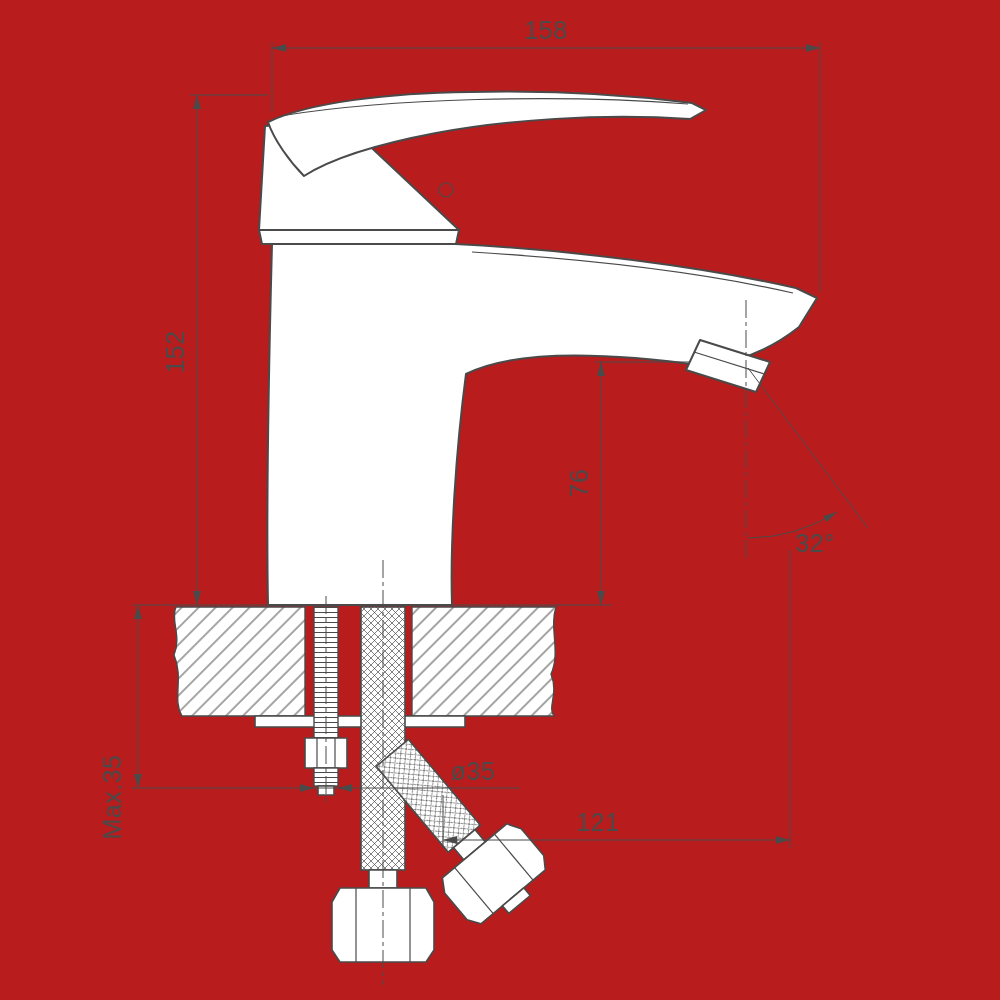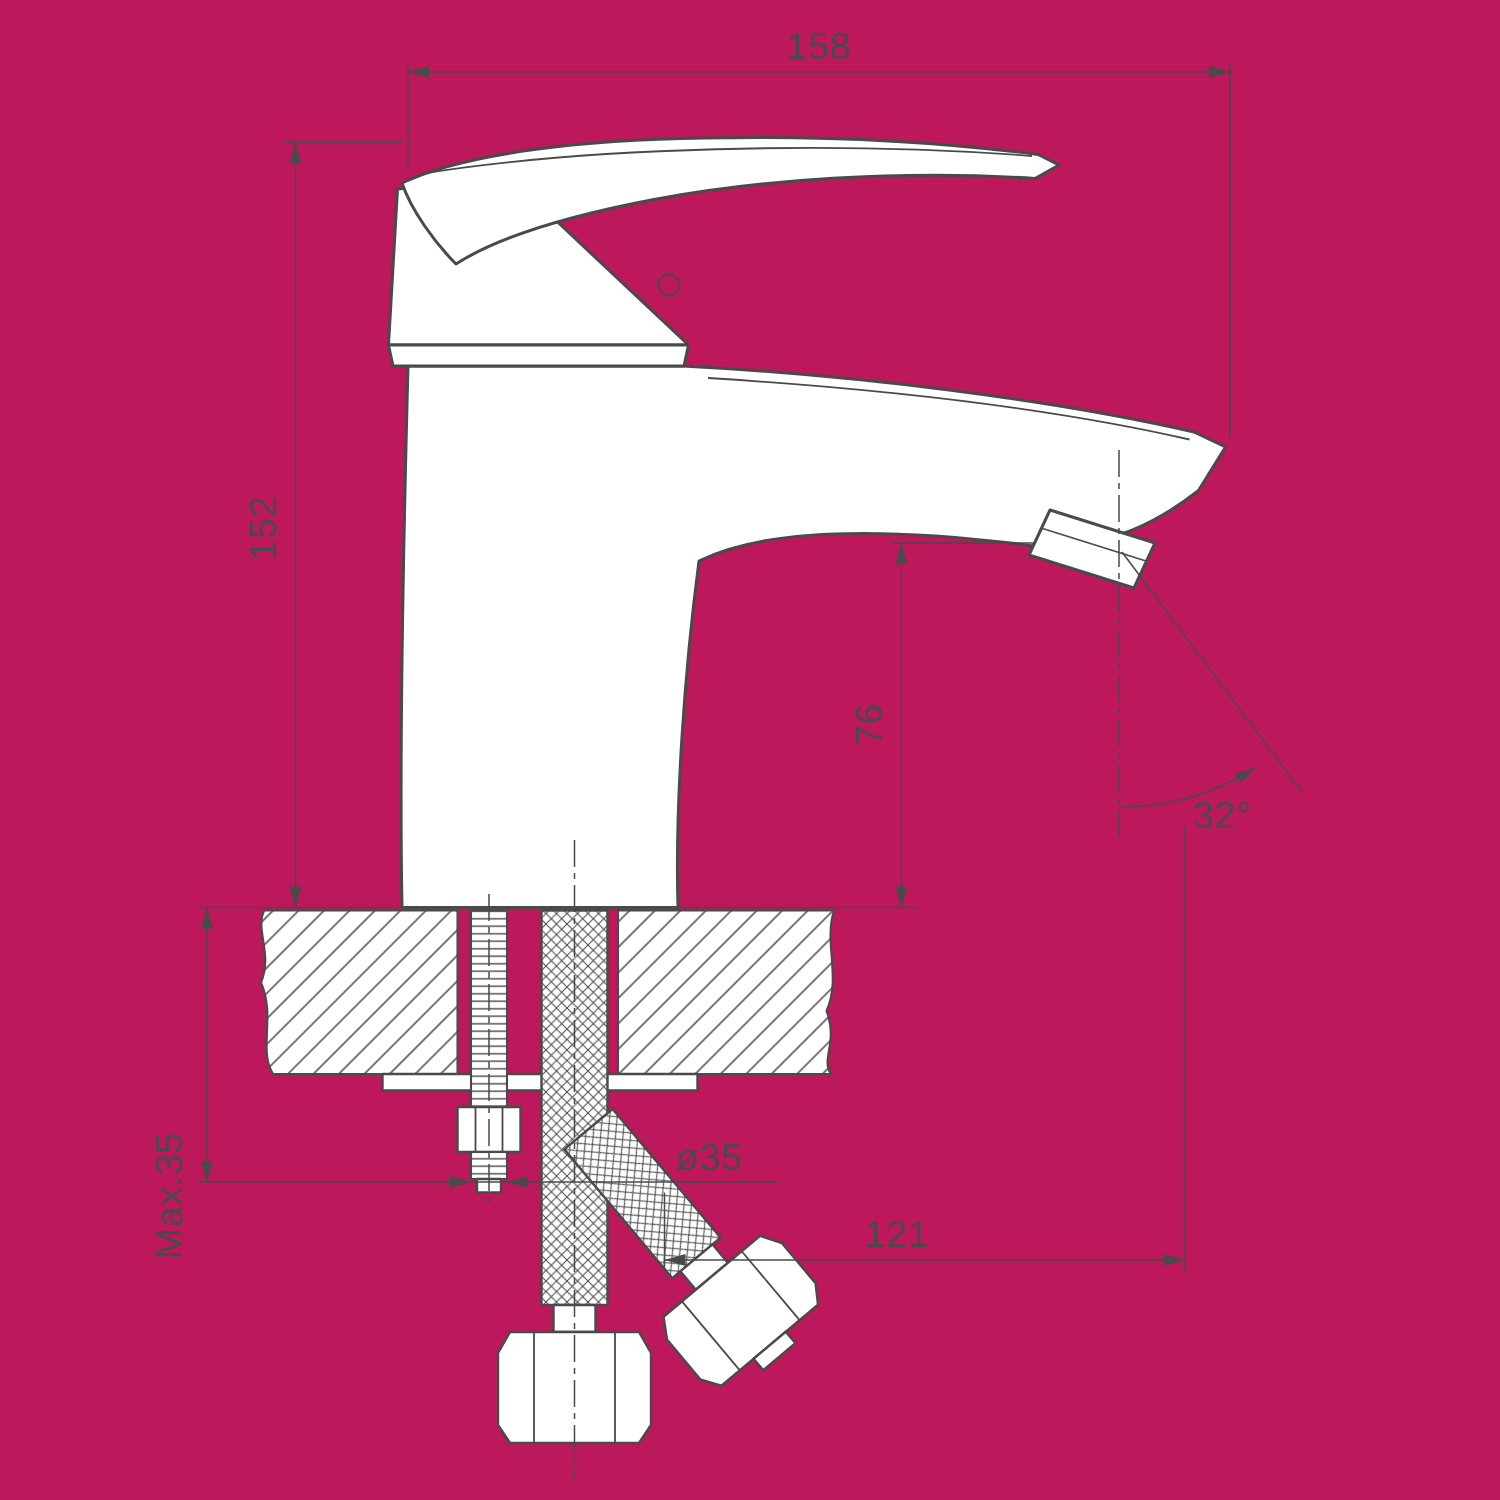--- a/index.html
+++ b/index.html
@@ -1,17 +1,17 @@
 <!DOCTYPE html>
 <html><head>
 <meta charset="utf-8">
 <style>
   html,body{margin:0;padding:0;background:#ffffff;}
   .stage{
-    position:relative;width:1000px;height:1000px;background:#be185d;
+    position:relative;width:1000px;height:1000px;background:#b91c1c;
     font-family:"Liberation Sans", sans-serif;
   }
   svg{display:block;}
   text{
     font-family:"Liberation Sans", sans-serif;
     font-size:25px;
     fill:#4a4a4a;
     letter-spacing:0.5px;
   }
   .outline{fill:#ffffff;stroke:#4a4a4a;stroke-width:2;stroke-linejoin:round;}

